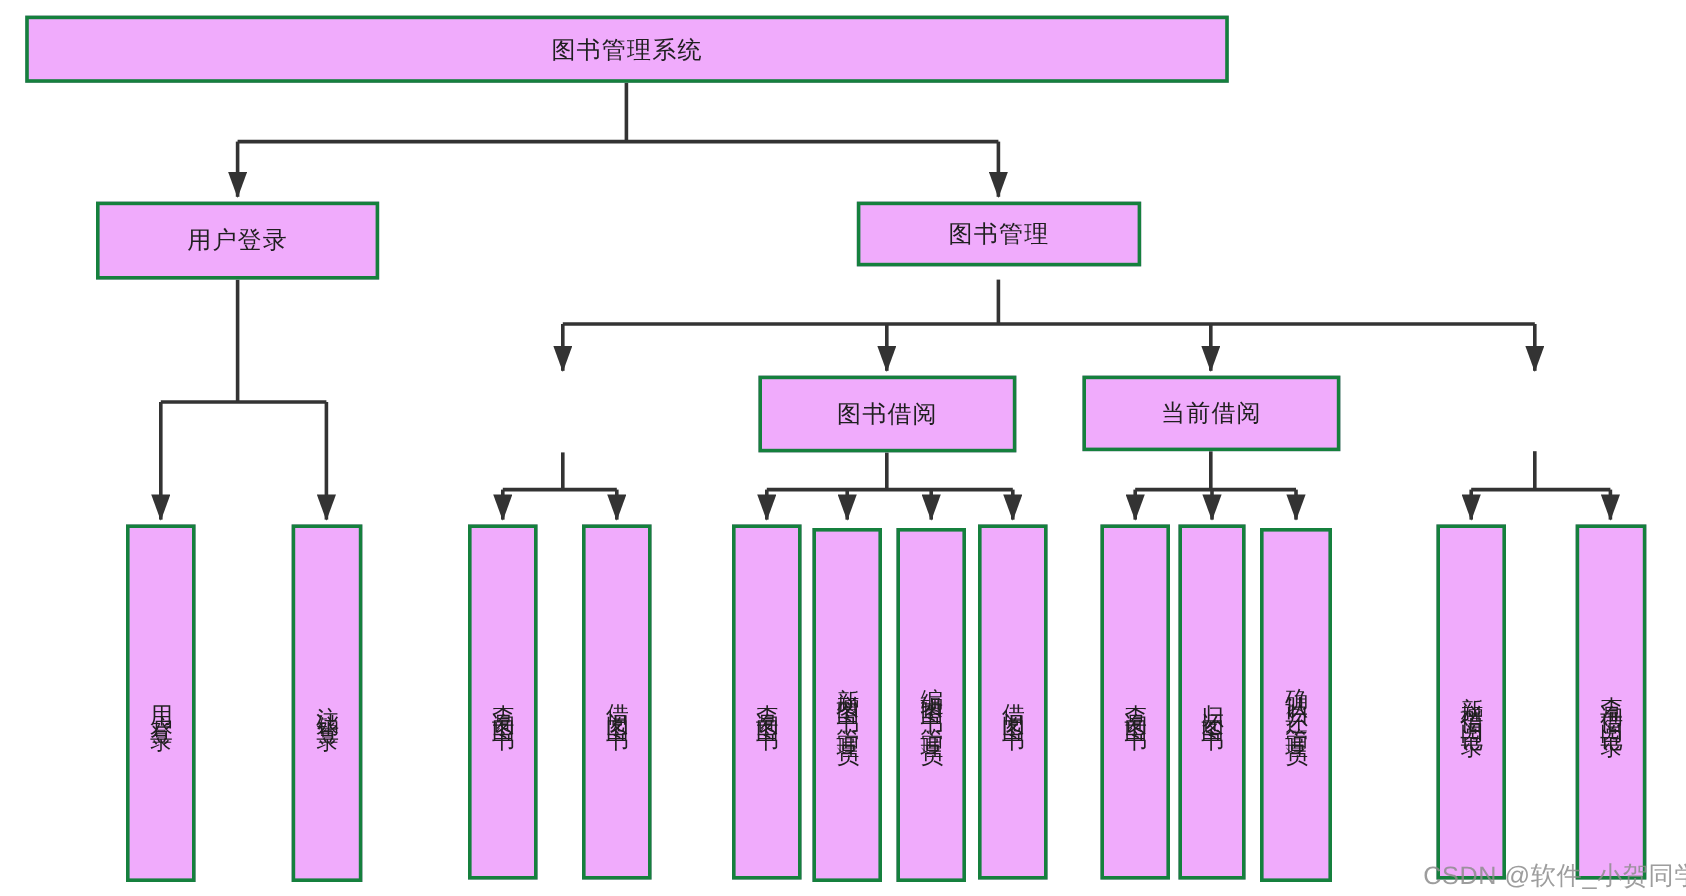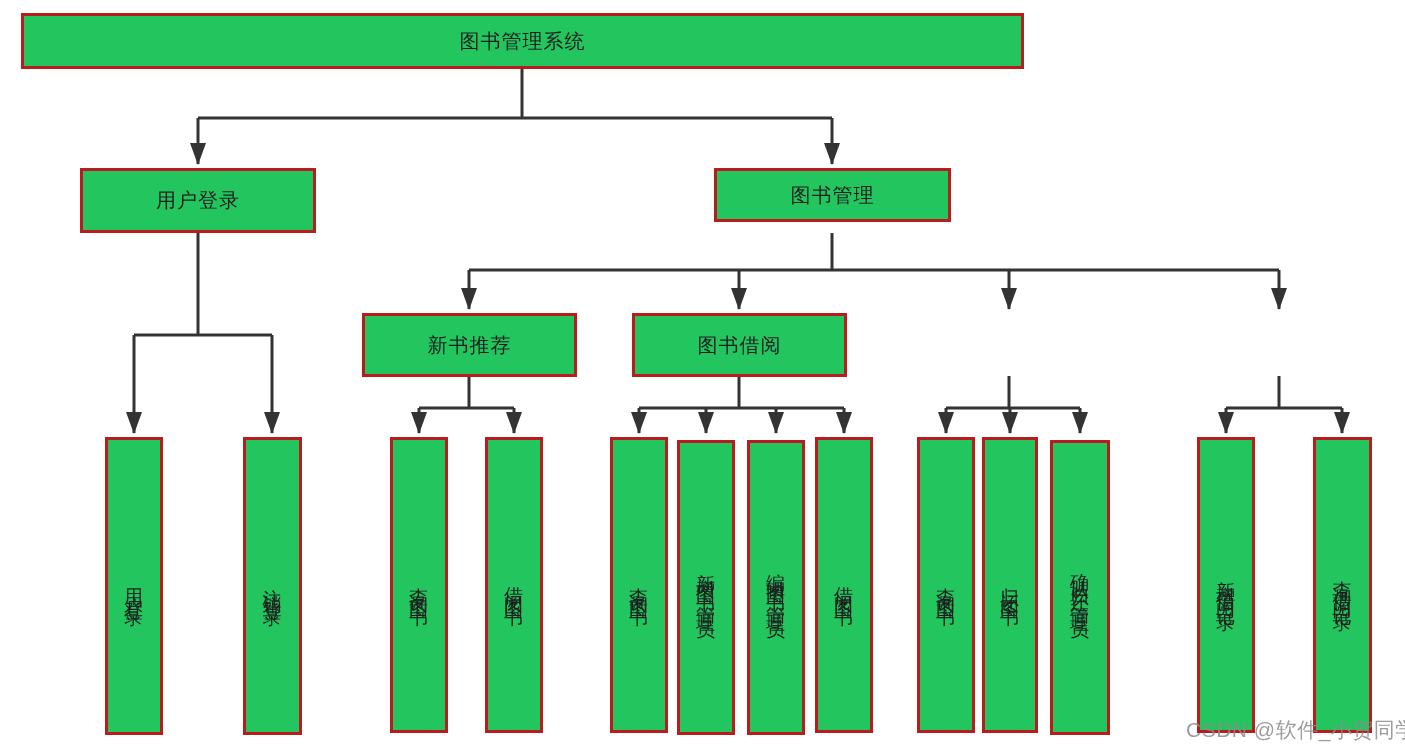--- a/index.html
+++ b/index.html
@@ -17,22 +17,22 @@
   }
   #connectors {
     position: absolute;
     left: 0; top: 0;
     width: 1405px;
     height: 747px;
   }
   .node {
     position: absolute;
     box-sizing: border-box;
-    border: 3px solid #b91c1c;
-    background: #22c55e;
+    border: 3px solid #15803d;
+    background: #f0abfc;
     display: flex;
     align-items: center;
     justify-content: center;
     color: #1f1f1f;
   }
   .h-node {
     font-size: 20px;
     letter-spacing: 1px;
     white-space: nowrap;
   }
@@ -104,22 +104,22 @@
       <path d="M1226,408 V433" marker-end="url(#arrow)"></path>
       <path d="M1342,408 V433" marker-end="url(#arrow)"></path>
     </g>
   </svg>
 
   <div class="node h-node" style="left:21px; top:13px; width:1003px; height:56px;">图书管理系统</div>
 
   <div class="node h-node" style="left:80px; top:168px; width:236px; height:65px;">用户登录</div>
   <div class="node h-node" style="left:714px; top:168px; width:237px; height:54px;">图书管理</div>
 
-  <div class="node h-node" style="left:362px; top:313px; width:215px; height:64px;">新书推荐</div>
   <div class="node h-node" style="left:632px; top:313px; width:215px; height:64px;">图书借阅</div>
+  <div class="node h-node" style="left:902px; top:313px; width:215px; height:63px;">当前借阅</div>
 
   <div class="node v-node" style="left:105px; top:437px; width:58px; height:298px;">用户登录</div>
   <div class="node v-node" style="left:243px; top:437px; width:59px; height:298px;">注销登录</div>
 
   <div class="node v-node" style="left:390px; top:437px; width:58px; height:296px;">查询图书</div>
   <div class="node v-node" style="left:485px; top:437px; width:58px; height:296px;">借阅图书</div>
 
   <div class="node v-node" style="left:610px; top:437px; width:58px; height:296px;">查询图书</div>
   <div class="node v-node" style="left:677px; top:440px; width:58px; height:295px;">新增图书（管理员）</div>
   <div class="node v-node" style="left:747px; top:440px; width:58px; height:295px;">编辑图书（管理员）</div>

